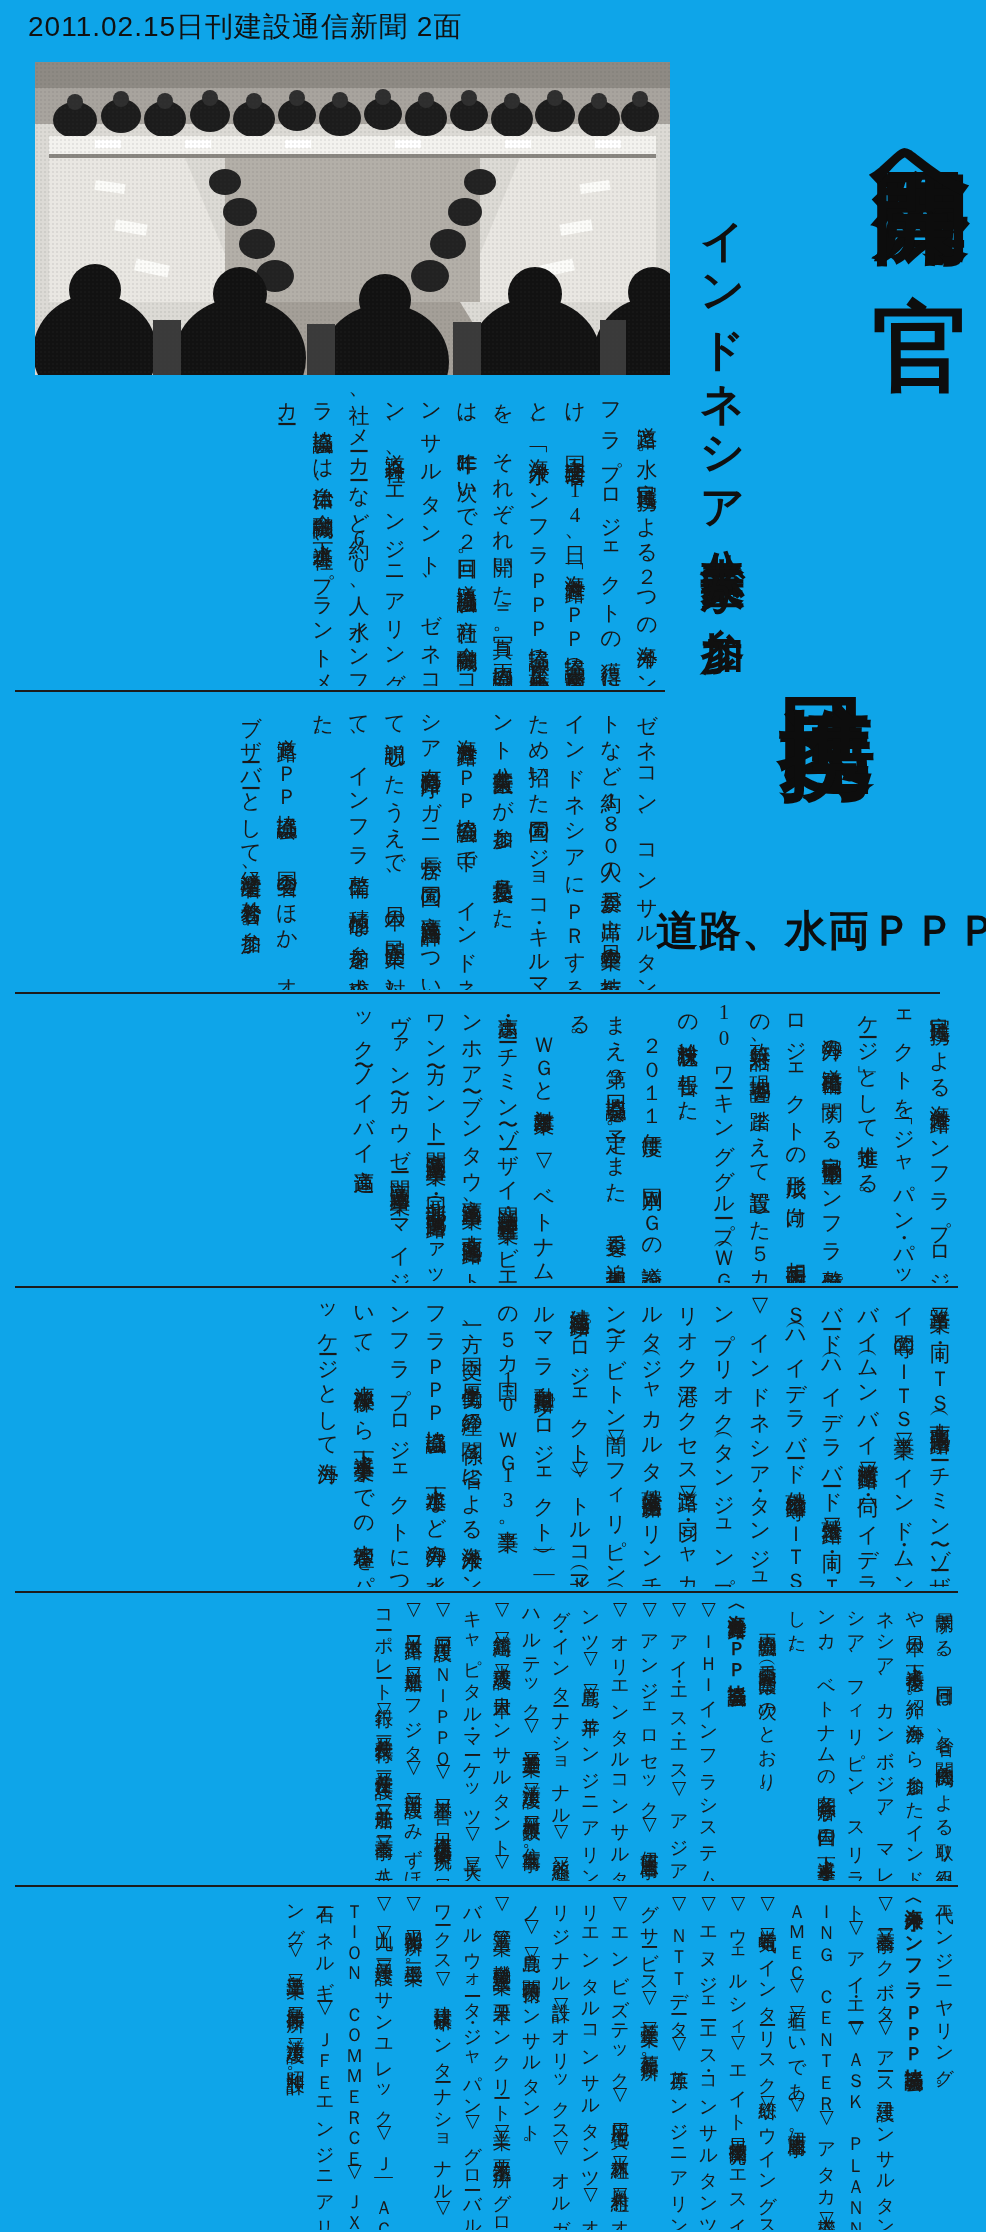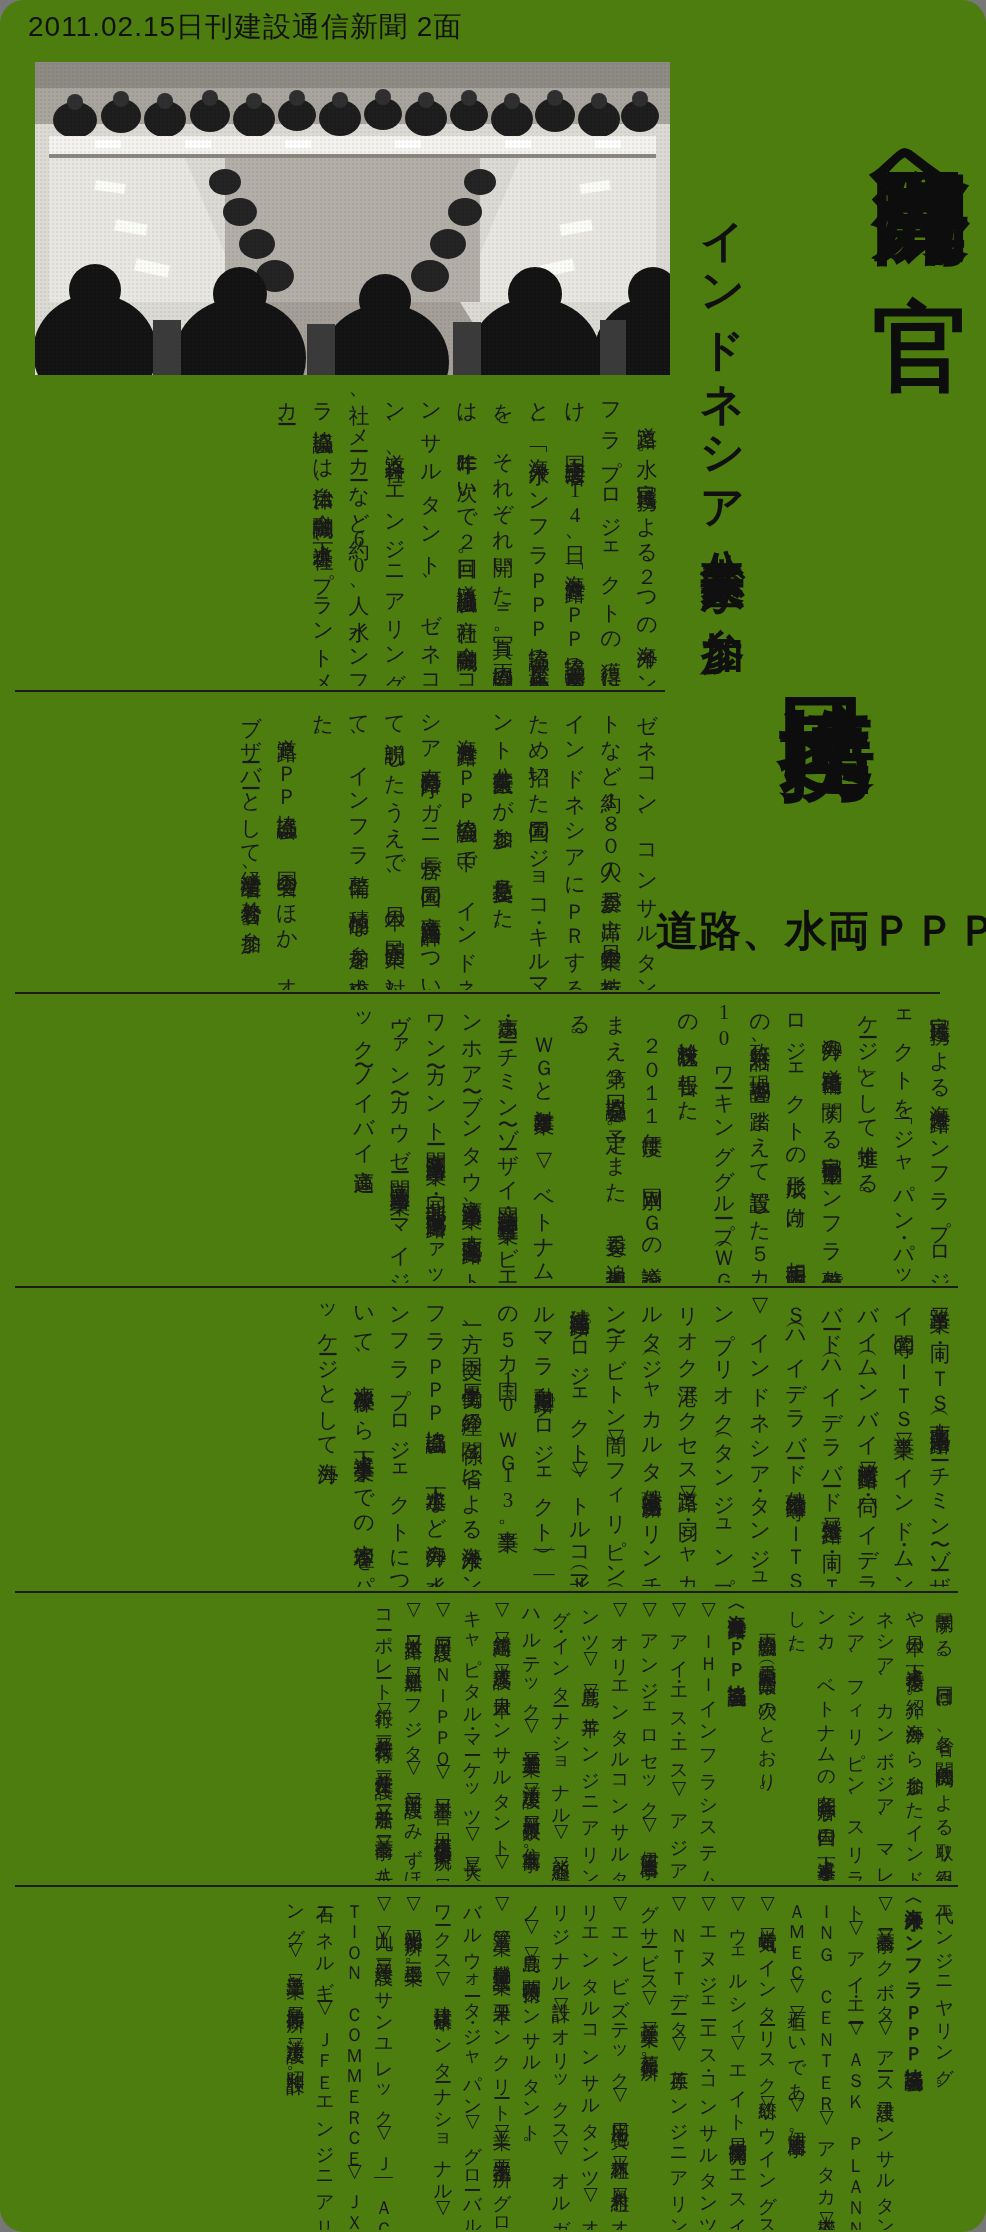--- a/index.html
+++ b/index.html
@@ -1,17 +1,17 @@
 <!DOCTYPE html>
 <html><head>
 <meta charset="utf-8">
 <style>
   html,body{margin:0;padding:0;background:#777;}
-  #page{position:relative;width:986px;height:2232px;background:#4d7c0f;color:#161616;
-        font-family:"Liberation Serif","DejaVu Serif",serif;overflow:hidden;border-radius:24px;}
+  #page{position:relative;width:986px;height:2232px;background:#0ea5e9;color:#161616;
+        font-family:"Liberation Serif","DejaVu Serif",serif;overflow:hidden;}
   
   .masthead{position:absolute;left:28px;top:8px;font-family:"Liberation Sans","DejaVu Sans",sans-serif;
             font-size:28px;letter-spacing:1px;color:#111;white-space:nowrap;}
   
   .photo{position:absolute;left:35px;top:62px;width:635px;height:313px;}
   
   .hl{position:absolute;writing-mode:vertical-rl;text-orientation:upright;
       font-family:"Liberation Sans","DejaVu Sans",sans-serif;font-weight:900;color:#0d0d0d;
       font-size:97px;line-height:1.0;letter-spacing:2px;}
   .hl1{left:874px;top:92px;}

